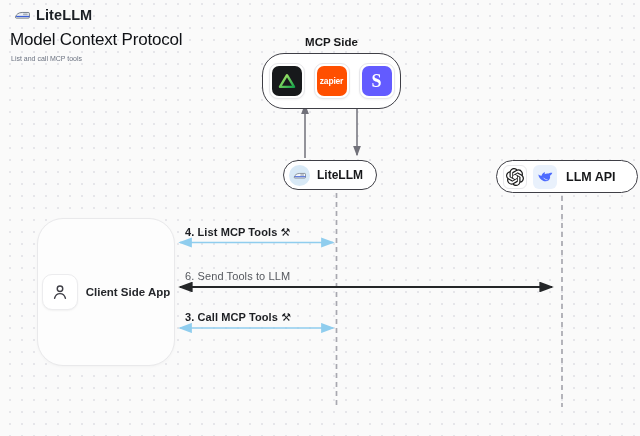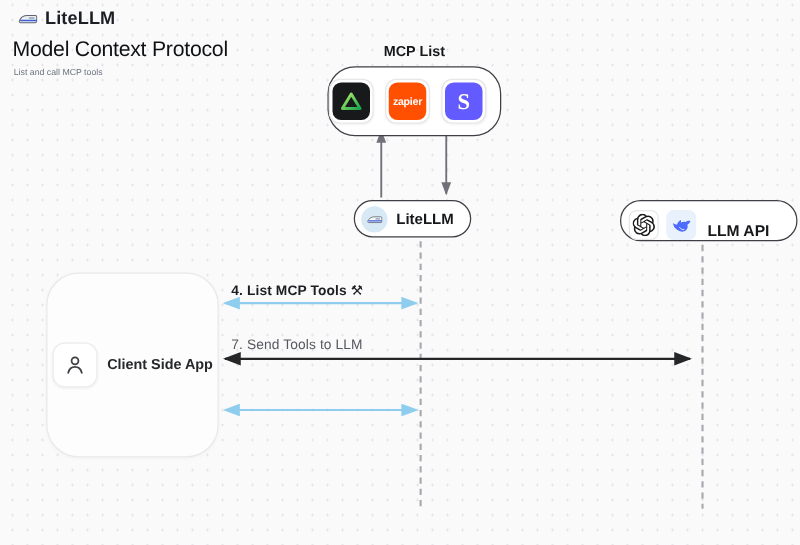--- a/index.html
+++ b/index.html
@@ -18,40 +18,40 @@
   .title { position:absolute; left:10px; top:30px; font-size:17px; font-weight:400;
            color:#0f1115; letter-spacing:-.2px; }
   .subtitle { position:absolute; left:11px; top:55px; font-size:7px; color:#6b7280; }
   
   .overlay { position:absolute; left:0; top:0; width:640px; height:436px; z-index:1; }
   
   .mcp-label { position:absolute; left:262px; top:36px; width:139px; text-align:center;
                font-size:11.5px; font-weight:600; color:#17181a; z-index:2; }
   .mcp-box { position:absolute; left:262px; top:53px; width:139px; height:56px;
              background:#ffffff; border:1.5px solid #3f3f46; border-radius:22px;
-             display:flex; align-items:center; gap:9px; z-index:2; }
+             display:flex; align-items:center; justify-content:center; gap:9px; z-index:2; }
   .tile-frame { width:36px; height:36px; background:#ffffff; border:1px solid #e7e7ea;
                 border-radius:9px; padding:2px; box-shadow:0 1px 2px rgba(0,0,0,.05); }
   .tile { width:30px; height:30px; border-radius:7px; display:flex; align-items:center;
           justify-content:center; }
   .tile-black { background:#17191b; }
   .tile-zapier { background:#ff4f00; }
   .tile-stripe { background:#635bff; }
   .zapier-text { color:#ffffff; font-size:8.5px; font-weight:800; letter-spacing:-.2px; }
   .stripe-text { color:#ffffff; font-size:18px; font-weight:700; font-family:"Liberation Serif","DejaVu Serif",serif; }
   
   .pill { position:absolute; background:#ffffff; border:1.4px solid #3f3f46;
           display:flex; align-items:center; z-index:2; }
   .pill-litellm { left:283px; top:160px; width:94px; height:30px; border-radius:16px;
                   padding-left:5px; gap:7px; }
   .litellm-avatar { width:21px; height:21px; border-radius:50%; background:#d8e9f6;
                     display:flex; align-items:center; justify-content:center; }
   .pill-litellm .lbl { font-size:12px; font-weight:600; color:#17181a; }
   .pill-llm { left:496px; top:160px; width:142px; height:33px; border-radius:17px;
-              padding-left:6px; gap:6px;align-items:flex-end; }
+              padding-left:6px; gap:6px; }
   .mini-tile { width:24px; height:24px; border-radius:6px; display:flex; align-items:center;
                justify-content:center; }
   .mini-openai { background:#ffffff; border:1px solid #e7e7ea; }
   .mini-deepseek { background:#e9f1fc; }
   .pill-llm .lbl { font-size:12.5px; font-weight:600; color:#17181a; margin-left:3px; }
   
   .client-card { position:absolute; left:37px; top:218px; width:138px; height:148px;
                  background:#fdfdfd; border:1.2px solid #e9e9eb; border-radius:26px;
                  display:flex; align-items:center; justify-content:center; gap:8px; z-index:2;
                  box-shadow:0 1px 3px rgba(0,0,0,.03); }
@@ -98,21 +98,21 @@
         <path d="M21.5 8.2h-9.2C7 8.2 3.4 11 2.2 14.9c-.3.9.4 1.8 1.3 1.8h18a1.6 1.6 0 0 0 1.6-1.6V9.8a1.6 1.6 0 0 0-1.6-1.6z" fill="#eceef1" stroke="#5b6470" stroke-width="1.2"></path>
         <path d="M3.2 14.2h19.9" stroke="#3b5fd9" stroke-width="1.8"></path>
         <rect x="13.5" y="9.8" width="7" height="2.6" rx="1" fill="#aab3c0"></rect>
       </svg>
     </span>
     <span>LiteLLM</span>
   </div>
   <div class="title">Model Context Protocol</div>
   <div class="subtitle">List and call MCP tools</div>
 
-  <div class="mcp-label">MCP List</div>
+  <div class="mcp-label">MCP Side</div>
   <div class="mcp-box">
     <div class="tile-frame">
       <div class="tile tile-black">
         <svg width="20" height="20" viewBox="0 0 24 24">
           <defs>
             <linearGradient id="ggrad" x1="0" y1="0" x2="1" y2="1">
               <stop offset="0" stop-color="#b9f06c"></stop>
                 <stop offset="1" stop-color="#16a34a"></stop>
             </linearGradient>
           </defs>
@@ -162,15 +162,16 @@
     <span class="client-icon-tile">
       <svg width="20" height="20" viewBox="0 0 24 24" fill="none" stroke="#3f3f46" stroke-width="1.7" stroke-linecap="round">
         <circle cx="12" cy="8" r="3.3"></circle>
         <path d="M5.5 19.5c1-3.9 3.5-5.6 6.5-5.6s5.5 1.7 6.5 5.6"></path>
       </svg>
     </span>
     <span class="lbl">Client Side App</span>
   </div>
 
   <div class="msg-label msg-1">4. List MCP Tools ⚒</div>
-  <div class="msg-label msg-2">7. Send Tools to LLM</div>
+  <div class="msg-label msg-2">6. Send Tools to LLM</div>
+  <div class="msg-label msg-3">3. Call MCP Tools ⚒</div>
 
 </div>
 
 </body></html>

